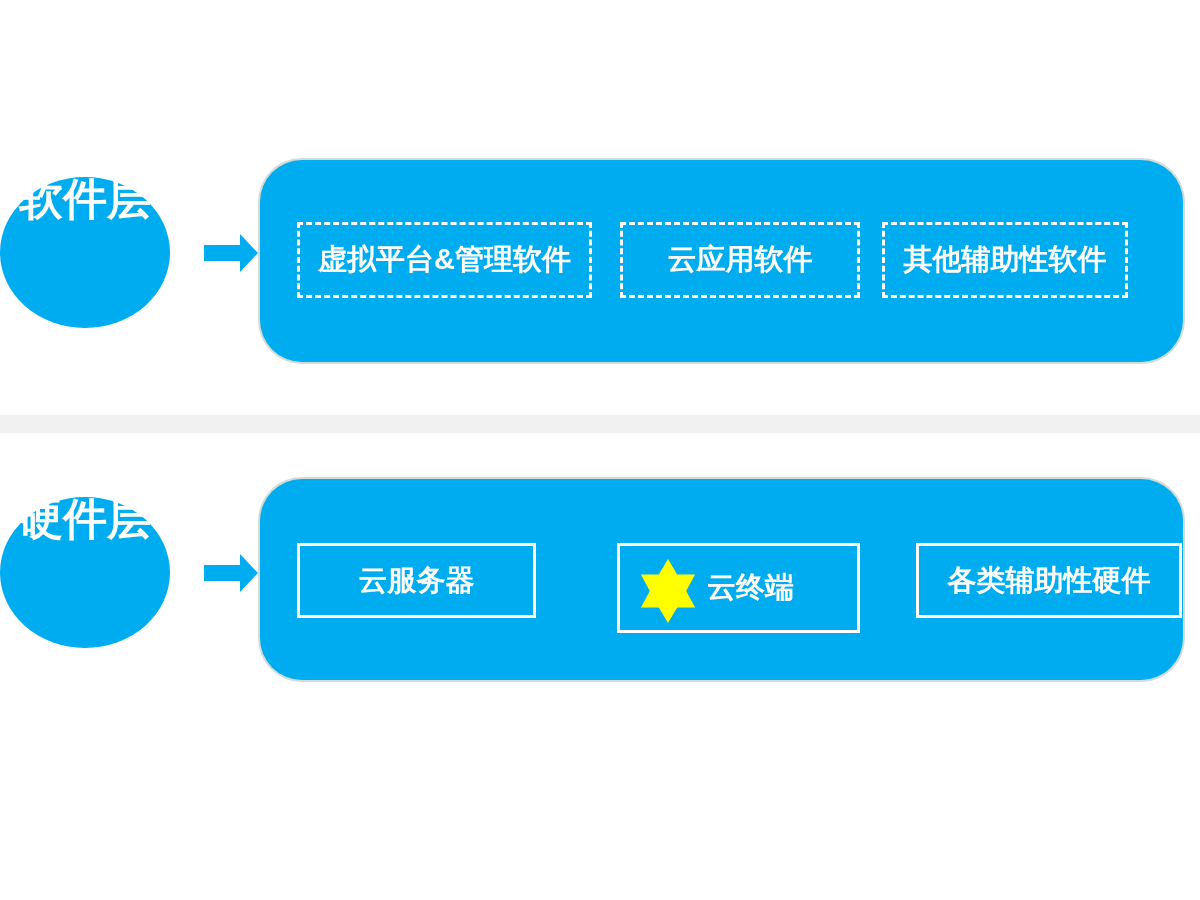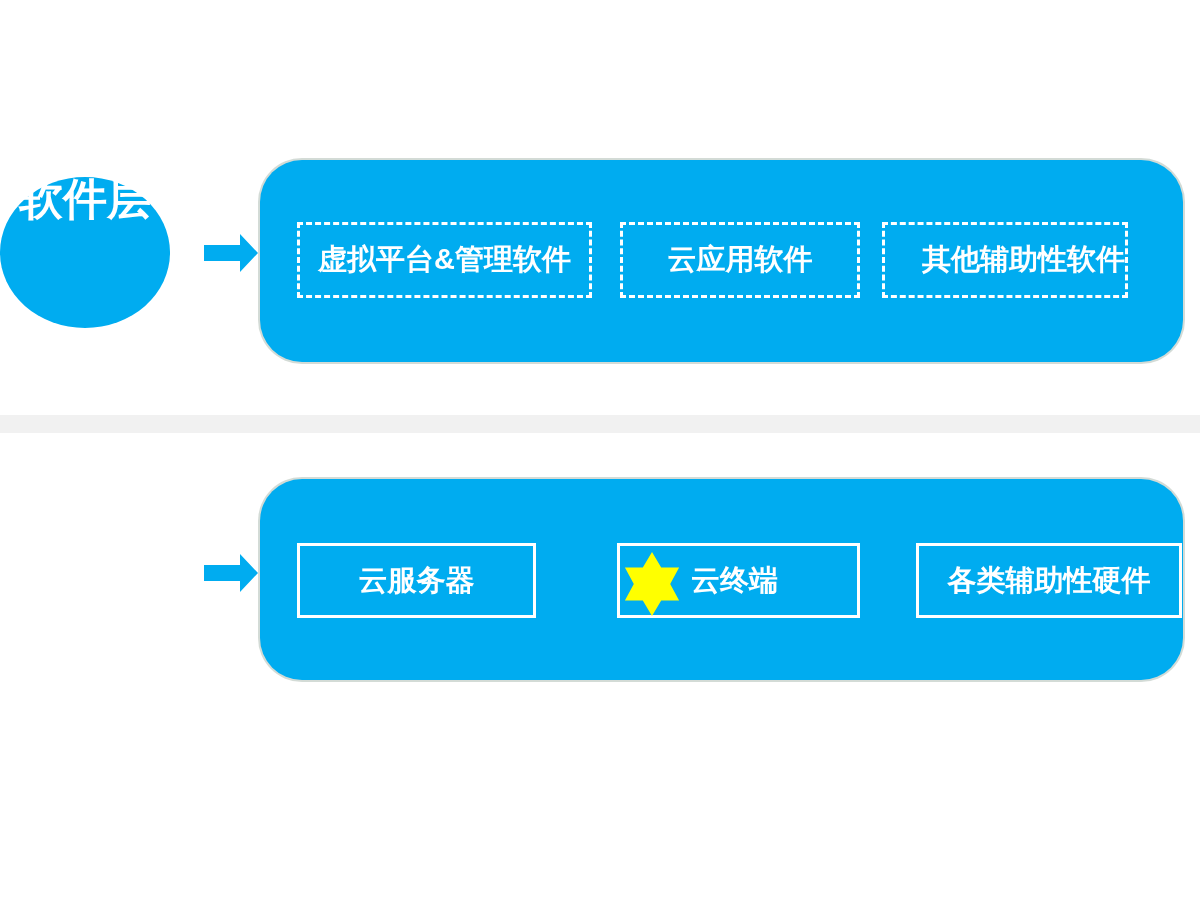--- a/index.html
+++ b/index.html
@@ -69,26 +69,26 @@
     font-weight: bold;
     white-space: nowrap;
     box-sizing: border-box;
   }
   .item-box.dashed { border: 3px dashed #ffffff; }
   .item-box.solid  { border: 3px solid  #ffffff; }
 
   
   .sw-box-1 { left: 297px; top: 222px; width: 295px; height: 76px; }
   .sw-box-2 { left: 620px; top: 222px; width: 240px; height: 76px; }
-  .sw-box-3 { left: 882px; top: 222px; width: 246px; height: 76px; justify-content: flex-end; }
+  .sw-box-3 { left: 882px; top: 222px; width: 246px; height: 76px; }
 
   
   .hw-box-1 { left: 297px; top: 543px; width: 239px; height: 75px; }
-  .hw-box-2 { left: 617px; top: 543px; width: 243px; height: 75px;
-              justify-content: flex-start; }
+  .hw-box-2 { left: 617px; top: 543px; width: 243px; height: 90px;
+              justify-content: flex-start; padding-left: 16px; }
   .hw-box-3 { left: 916px; top: 543px; width: 266px; height: 75px; }
 
   .star-icon-wrap {
     width: 64px;
     height: 66px;
     margin-right: 7px;
     margin-top: 6px;
     flex: 0 0 auto;
   }
 
@@ -122,20 +122,23 @@
   </div>
   <div class="item-box dashed sw-box-1">
     <span>虚拟平台&amp;管理软件</span>
   </div>
   <div class="item-box dashed sw-box-3">
     <span>其他辅助性软件</span>
   </div>
 
   <div class="divider-band"></div>
 
+  <div class="layer-ellipse ellipse-hardware">
+    <span class="label">硬件层</span>
+  </div>
 
   <svg class="arrow arrow-hardware" viewBox="0 0 54 40">
     <polygon points="0,12 36,12 36,1 54,20 36,39 36,28 0,28" fill="#00ACF0"></polygon>
   </svg>
 
   <div class="panel panel-hardware"></div>
 
   <div class="item-box solid hw-box-1">
     <span>云服务器</span>
   </div>

